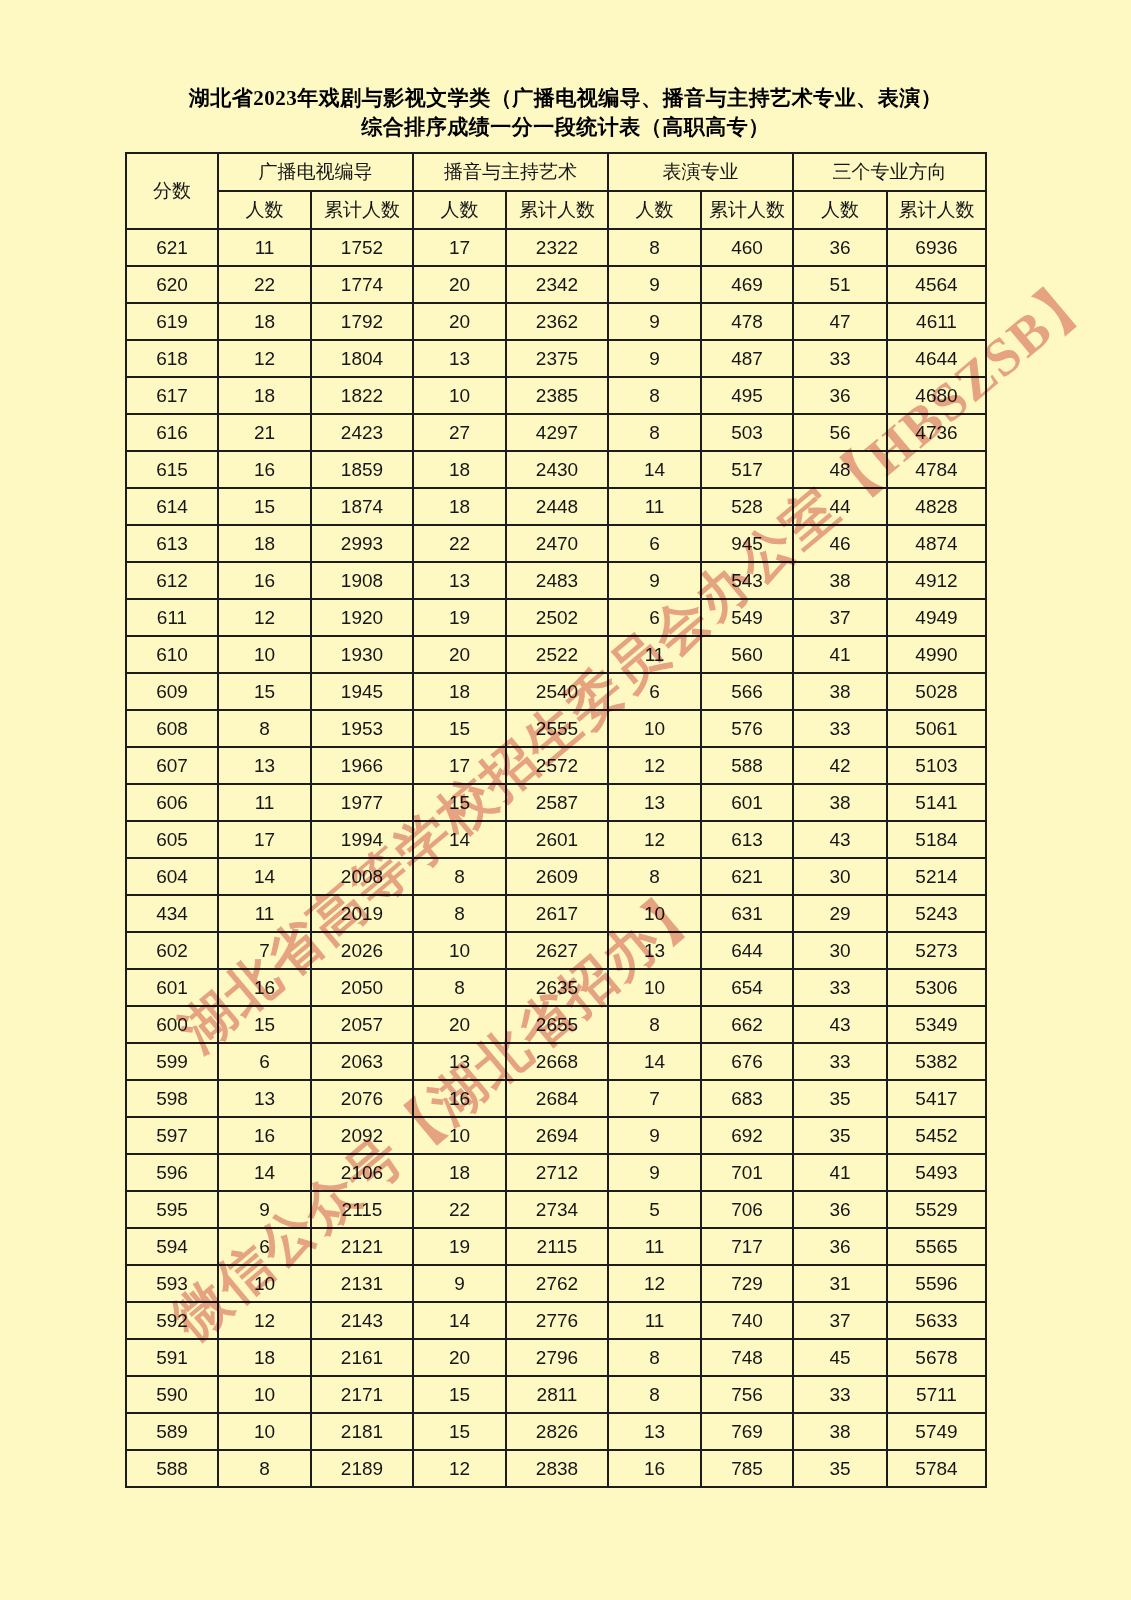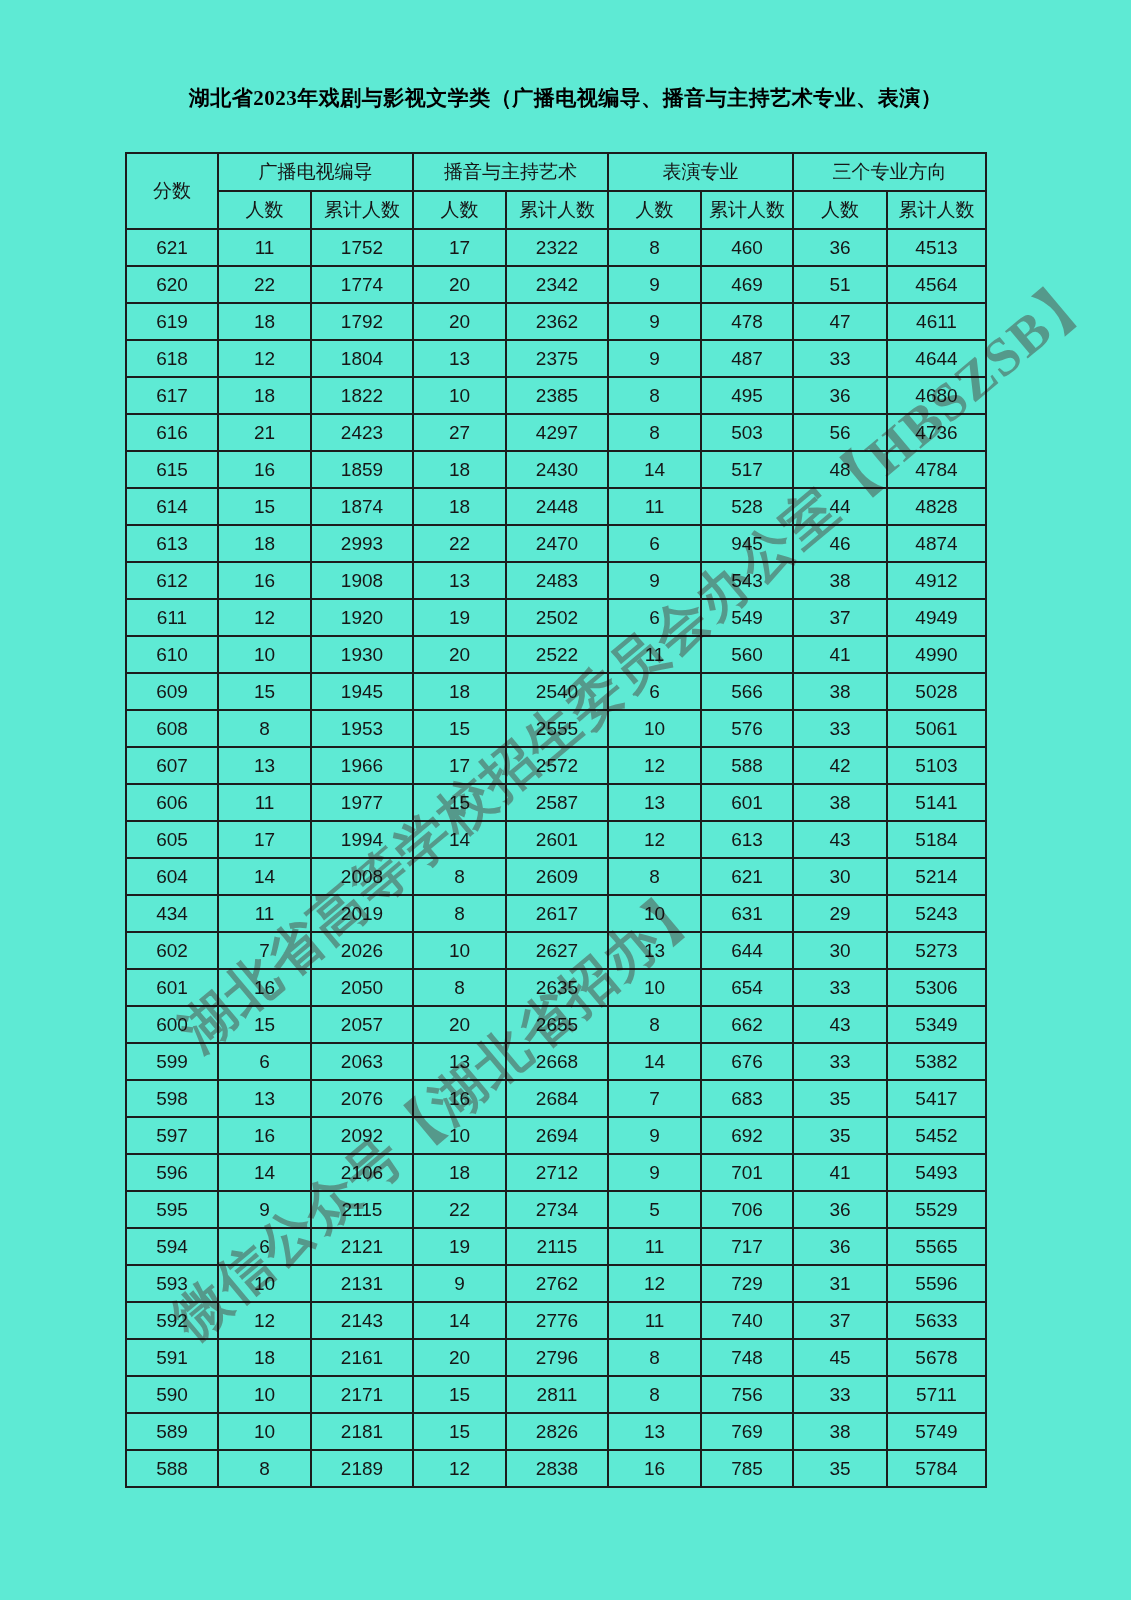--- a/index.html
+++ b/index.html
@@ -1,20 +1,20 @@
 <!DOCTYPE html>
 <html><head>
 <meta charset="utf-8">
 <style>
   html, body { margin: 0; padding: 0; background: #ffffff; }
   .page {
     position: relative;
     width: 1131px;
     height: 1600px;
-    background: #5eead4;
+    background: #fef9c3;
     overflow: hidden;
     font-family: "Liberation Serif", serif;
   }
   .title-block {
     position: absolute;
     top: 84px;
     left: 0;
     width: 1131px;
     text-align: center;
     color: #000000;
@@ -69,20 +69,21 @@
   .wm-line1 { left: 165px; top: 1012px; }
   .wm-line2 { left: 158px; top: 1300px; }
 </style>
 </head>
 <body>
 
 <div class="page">
 
   <div class="title-block">
     <div class="title-line">湖北省2023年戏剧与影视文学类（广播电视编导、播音与主持艺术专业、表演）</div>
+    <div class="title-line">综合排序成绩一分一段统计表（高职高专）</div>
   </div>
 
   <table class="score-table">
     <colgroup>
       <col style="width:92px">
       <col style="width:93px">
       <col style="width:102px">
       <col style="width:93px">
       <col style="width:102px">
       <col style="width:93px">
@@ -112,21 +113,21 @@
     <tbody>
         <tr>
           <td>621</td>
           <td>11</td>
           <td>1752</td>
           <td>17</td>
           <td>2322</td>
           <td>8</td>
           <td>460</td>
           <td>36</td>
-          <td>4513</td>
+          <td>6936</td>
         </tr>
         <tr>
           <td>620</td>
           <td>22</td>
           <td>1774</td>
           <td>20</td>
           <td>2342</td>
           <td>9</td>
           <td>469</td>
           <td>51</td>

